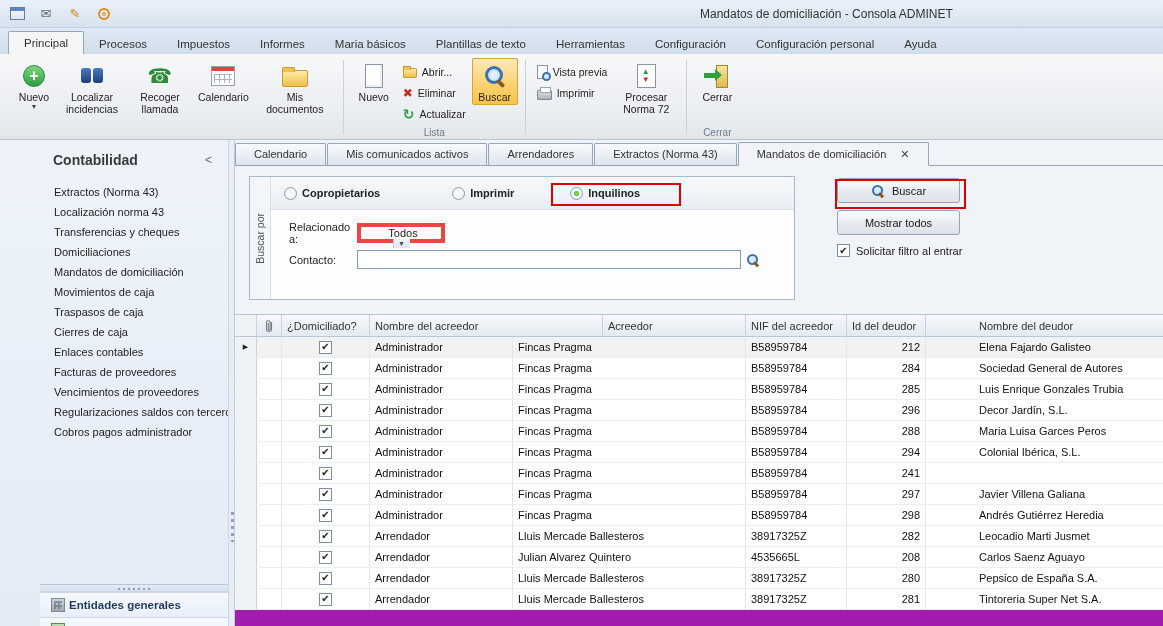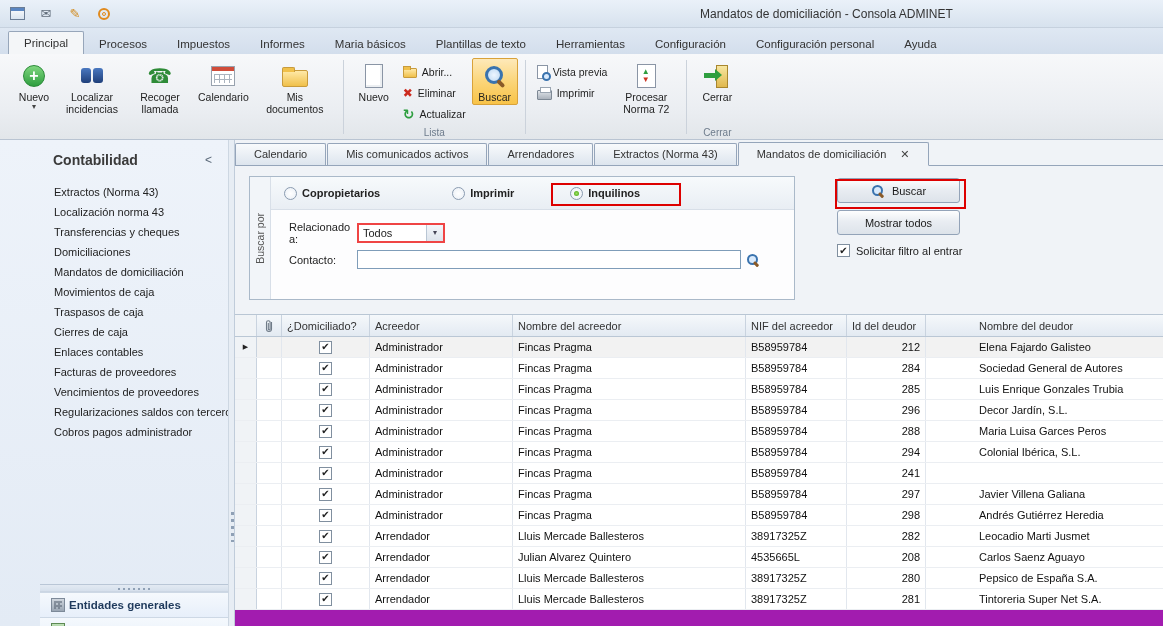--- a/index.html
+++ b/index.html
@@ -111,21 +111,21 @@
   .buscar-side span { writing-mode:vertical-rl; transform:rotate(180deg); font-size:10.5px; color:#555; }
   .buscar-body { flex:1; display:flex; flex-direction:column; }
   .radio-row { height:33px; background:linear-gradient(#f7fafc,#e9eef4); border-bottom:1px solid #d8dfe8; display:flex; align-items:center;font-weight:bold; }
   .radio-item { display:flex; align-items:center; gap:5px; }
   .radio-item.r0 { margin-left:13px; } .radio-item.r1 { margin-left:72px; } .radio-item.r2 { margin-left:56px; }
   .radio { width:13px; height:13px; border-radius:50%; border:1px solid #8a9bb0; background:radial-gradient(#fff,#e8eef5); position:relative; flex:0 0 auto; }
   .radio.sel::after { content:""; position:absolute; inset:3px; border-radius:50%; background:radial-gradient(#9fe060,#3ca010); }
   .fields { padding-top:9px; }
   .field-row { display:flex; align-items:center; height:27px; padding-left:18px; }
   .field-label { width:68px; color:#222; }
-  .dd { width:88px; height:20px; border:2px solid #ef4444; background:#fff; display:flex; align-items:center; }
+  .dd { width:88px; height:20px; border:4px solid #ef4444; background:#fff; display:flex; align-items:center;flex-direction:column; }
   .dd-val { flex:1; padding-left:4px; }
   .dd-btn { width:17px; height:100%; background:linear-gradient(#f3f6fa,#dde4ec); border-left:1px solid #b9c6d4; display:flex; align-items:center; justify-content:center; font-size:8px; color:#445; }
   .txt { width:384px; height:19px; border:1px solid #7f9db9; background:#fff; font-size:11px; padding:0 4px; font-family:inherit; color:#222; }
   .mag-after { margin-left:5px; }
   .search-actions { position:absolute; left:602px; top:12px; width:132px; }
   .btn { width:123px; height:25px; margin-bottom:7px; border:1px solid #93a3b8; border-radius:3px; background:linear-gradient(#fefefe,#e9edf2 45%,#dde3ea); display:flex; align-items:center; justify-content:center; gap:7px; font-size:11px; color:#1a1a1a; }
   .filter-check { display:flex; align-items:center; gap:6px; margin-top:9px; color:#222; }
   .cbx { width:13px; height:13px; border:1px solid #808f9f; background:#fff; display:inline-flex; align-items:center; justify-content:center; font-size:10px; line-height:10px; color:#222; flex:0 0 auto; }
 
   
@@ -401,22 +401,22 @@
 
       <div class="grid">
         <div class="grid-header">
             <div class="gh-cell c0"></div>
             <div class="gh-cell c1">
               <svg width="10" height="14" viewBox="0 0 10 14">
                 <path d="M7.5 3v7a2.5 2.5 0 0 1-5 0V3.5a1.8 1.8 0 0 1 3.6 0V10a0.9 0.9 0 0 1-1.8 0V4" fill="none" stroke="#6f7b88" stroke-width="1.1"></path>
               </svg>
             </div>
             <div class="gh-cell c2">¿Domiciliado?</div>
+            <div class="gh-cell c4">Nombre del acreedor</div>
             <div class="gh-cell c3">Acreedor</div>
-            <div class="gh-cell c4">Nombre del acreedor</div>
             <div class="gh-cell c5">NIF del acreedor</div>
             <div class="gh-cell c6">Id del deudor</div>
             <div class="gh-cell c7">Nombre del deudor</div>
           </div>
         <div class="grid-body">
             <div class="grid-row selected">
               <div class="g-cell c0">
                 <span class="row-arrow">▶</span>
               </div>
               <div class="g-cell c1"></div>

